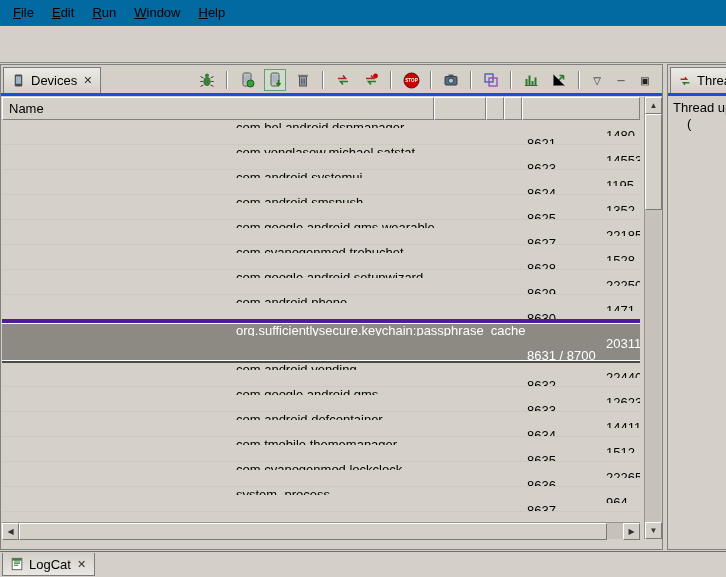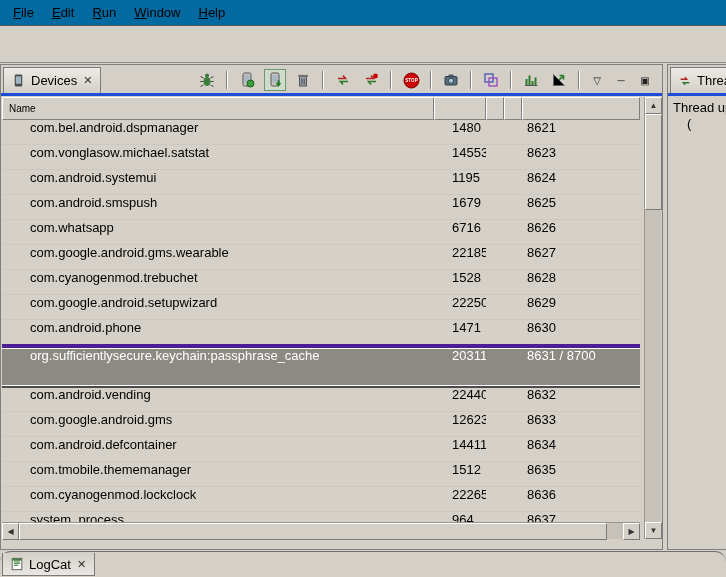--- a/index.html
+++ b/index.html
@@ -44,21 +44,21 @@
   .tab {
     display:flex; align-items:center; gap:5px; height:26px;
     padding:0 7px; border:1px solid #7a7a7a; border-bottom:none;
     background:linear-gradient(#eceae5,#d4d0c8);
     white-space:nowrap;
   }
   .tab .close { font-size:11px; color:#333; padding:0 1px; cursor:default; }
   .bottom-strip {
     position:absolute; left:0; right:0; top:551px; height:26px;
     background:#d4d0c8; border-top:1px solid #6e6e6e;
-    display:flex; align-items:flex-start; padding:1px 0 0 2px;border-radius:11px;
+    display:flex; align-items:flex-start; padding:1px 0 0 2px;
   }
   .bottom-strip .tab { border:1px solid #7a7a7a; border-top:none; height:23px;
     background:linear-gradient(#d4d0c8,#e9e7e2); }
 
   
   .dev-toolbar { display:flex; align-items:center; margin-left:auto; padding-right:6px; gap:6px; }
   .tbtn {
     width:22px; height:22px; display:flex; align-items:center; justify-content:center;
     cursor:default;
   }
@@ -66,27 +66,27 @@
   .tsep { width:2px; height:18px; border-left:1px solid #808080; border-right:1px solid #fff; margin:0 2px; }
   .winbtn { width:18px; height:18px; display:flex; align-items:center; justify-content:center;
     font-size:10px; color:#222; cursor:default; }
 
   
   .grid { position:absolute; top:32px; left:1px; width:638px; bottom:27px; overflow:hidden; background:#d4d0c8; }
   .hdr { display:flex; height:23px; }
   .hcell {
     background:#d4d0c8; border-top:1px solid #fff; border-left:1px solid #fff;
     border-right:1px solid #808080; border-bottom:1px solid #808080;
-    display:flex; align-items:center; padding-left:6px; font-size:10px;
+    display:flex; align-items:center; padding-left:6px; font-size:13px;
   }
   .col-name { width:432px; } .col-pid { width:52px; } .col-c3 { width:18px; }
   .col-c4 { width:18px; } .col-port { width:118px; }
   .rows { }
-  .row { display:flex; height:25px; align-items:flex-start; background:#d5d1c9;
-    border-bottom:1px solid #cdc9c1; }
+  .row { display:flex; height:25px; align-items:flex-end; background:#d5d1c9;
+    border-bottom:1px solid #cdc9c1;flex-direction:column; }
   .cell { white-space:nowrap; overflow:hidden; }
   .cell.name { width:432px; padding-left:28px; }
   .cell.pid  { width:52px;  padding-left:18px; }
   .cell.c3 { width:18px; } .cell.c4 { width:18px; }
   .cell.port { width:118px; padding-left:5px; }
   .row.selected {
     background:#8c8a83; color:#fff;
     border-top:4px solid #4c1d95; border-bottom:2px solid #4a4a4a;
     box-shadow:inset 0 1px 0 #fff, inset 0 -1px 0 #fff;
     height:44px; margin-top:-1px; margin-bottom:-1px; position:relative; z-index:2;
@@ -269,33 +269,26 @@
   <div class="row">
     <div class="cell name">com.android.systemui</div>
     <div class="cell pid">1195</div>
     <div class="cell c3"></div>
     <div class="cell c4"></div>
     <div class="cell port">8624</div>
   </div>
 
   <div class="row">
     <div class="cell name">com.android.smspush</div>
-    <div class="cell pid">1679</div>
+    <div class="cell pid">1352</div>
     <div class="cell c3"></div>
     <div class="cell c4"></div>
     <div class="cell port">8625</div>
   </div>
 
-  <div class="row">
-    <div class="cell name">com.whatsapp</div>
-    <div class="cell pid">6716</div>
-    <div class="cell c3"></div>
-    <div class="cell c4"></div>
-    <div class="cell port">8626</div>
-  </div>
 
   <div class="row">
     <div class="cell name">com.google.android.gms.wearable</div>
     <div class="cell pid">22185</div>
     <div class="cell c3"></div>
     <div class="cell c4"></div>
     <div class="cell port">8627</div>
   </div>
 
   <div class="row">

